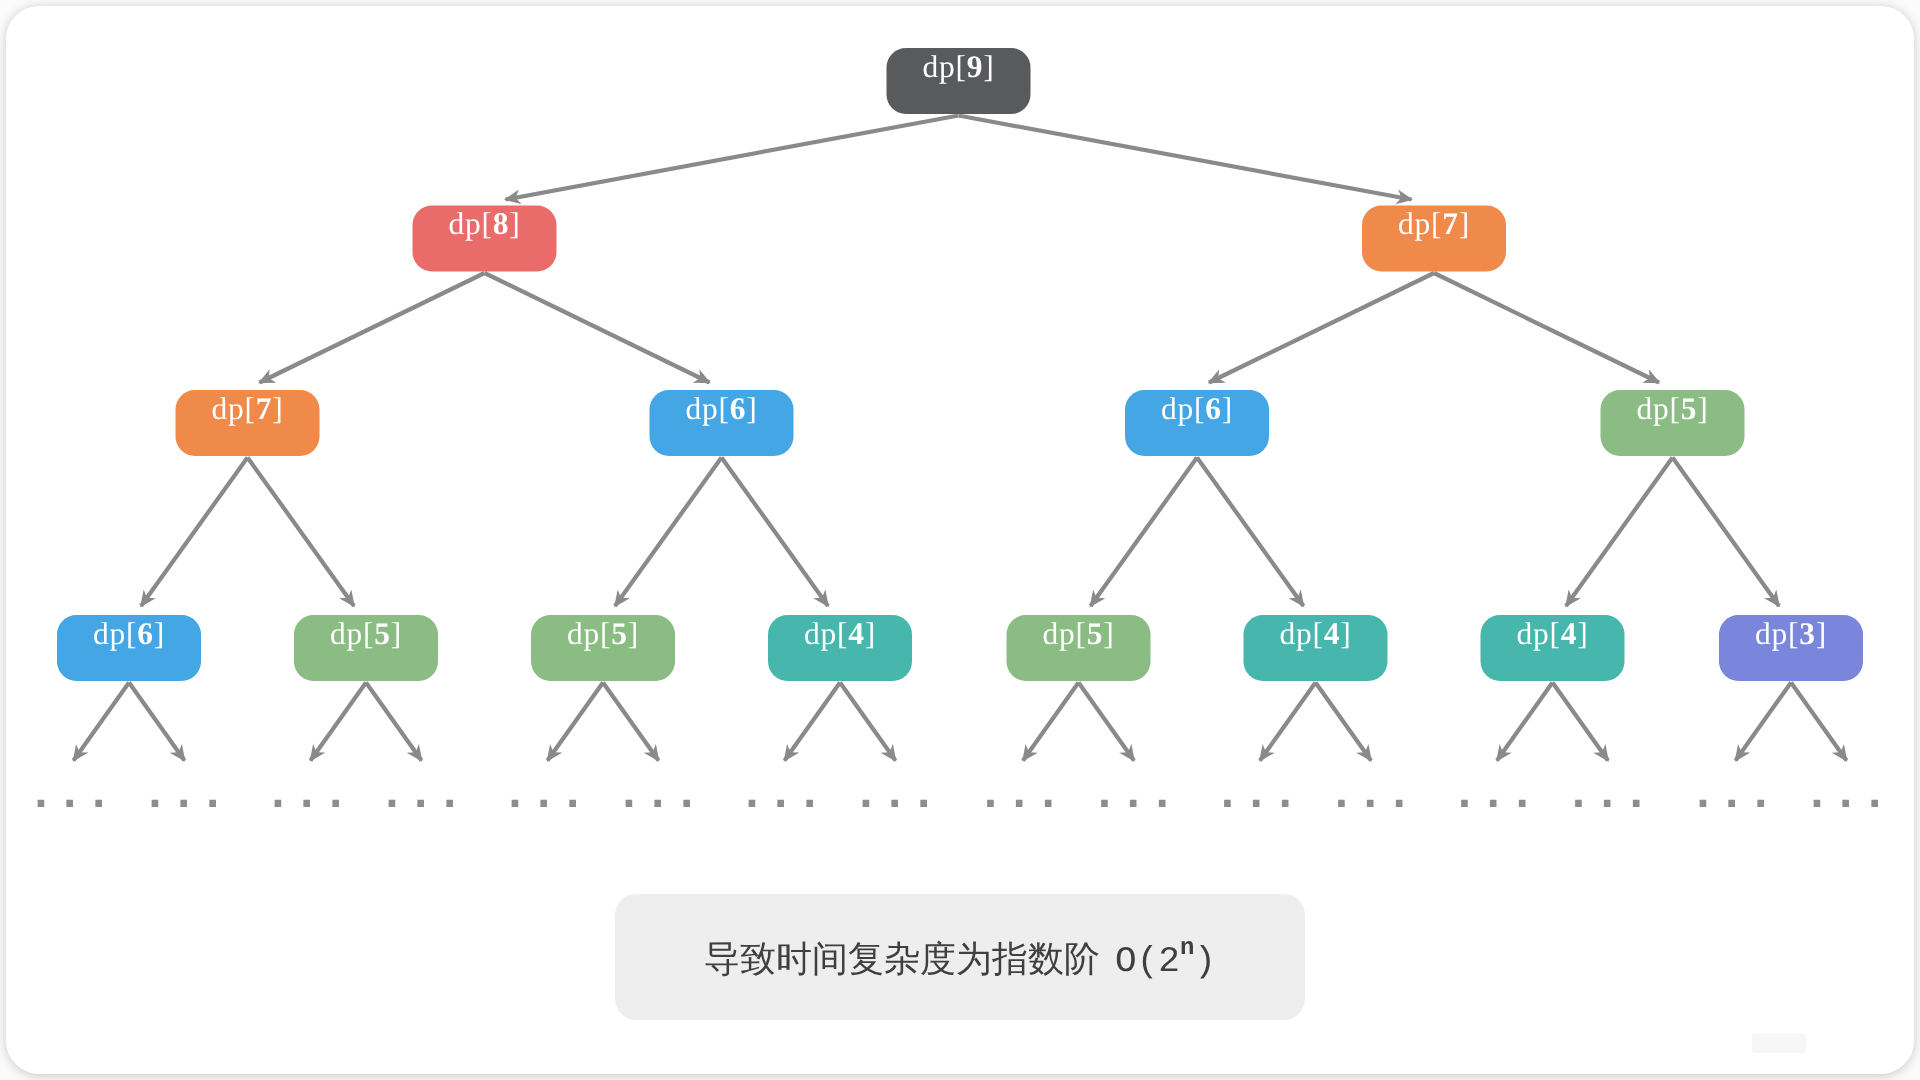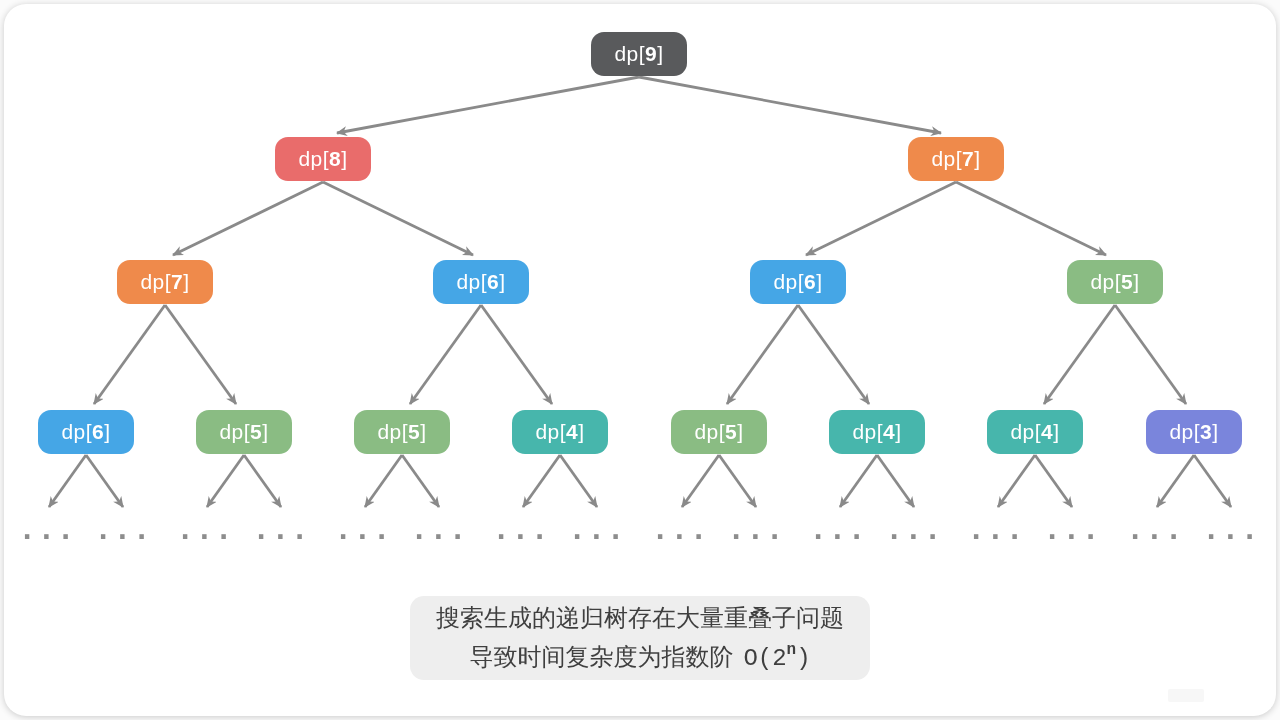--- a/index.html
+++ b/index.html
@@ -17,23 +17,23 @@
     box-shadow: 0 1px 7px rgba(0,0,0,0.20);
   }
   .layer { position: absolute; left: 0; top: 0; width: 1280px; height: 720px; }
   svg.edges { position: absolute; left: 0; top: 0; }
   .edge { stroke: var(--arrow, #8a8a8a); stroke-width: 2.8; }
   .arrowhead { fill: var(--arrow, #8a8a8a); }
   .node {
     position: absolute;
     width: 96px; height: 44px;
     border-radius: 13px;
-    display: flex; align-items: center; justify-content: center;
+    display: flex; align-items: flex-start; justify-content: center;
     color: #ffffff;
-    font-family: Liberation Sans, sans-serif;
+    font-family: Liberation Serif, serif;
     font-size: 21px;
     letter-spacing: 0.5px;
   }
   .node b { font-weight: bold; }
   .dots {
     position: absolute;
     width: 80px; height: 26px; line-height: 26px;
     text-align: center;
     color: var(--dots, #8d8d8d);
     font-family: "DejaVu Sans Mono", "Liberation Mono", monospace;
@@ -209,19 +209,18 @@
   <div class="dots" style="left:641px;top:517px">...</div>
   <div class="dots" style="left:717px;top:517px">...</div>
   <div class="dots" style="left:799px;top:517px">...</div>
   <div class="dots" style="left:875px;top:517px">...</div>
   <div class="dots" style="left:957px;top:517px">...</div>
   <div class="dots" style="left:1033px;top:517px">...</div>
   <div class="dots" style="left:1116px;top:517px">...</div>
   <div class="dots" style="left:1192px;top:517px">...</div>
 
   <div class="caption" style="background: rgb(238, 238, 238);">
-    <div>搜索生成的递归树存在大量重叠子问题</div>
     <div><span>导致时间复杂度为指数阶</span><span class="math"><span>O(2</span><sup>n</sup><span>)</span></span></div>
   </div>
 
   <div class="artifact"></div>
 
 </div>
 
 </body></html>

